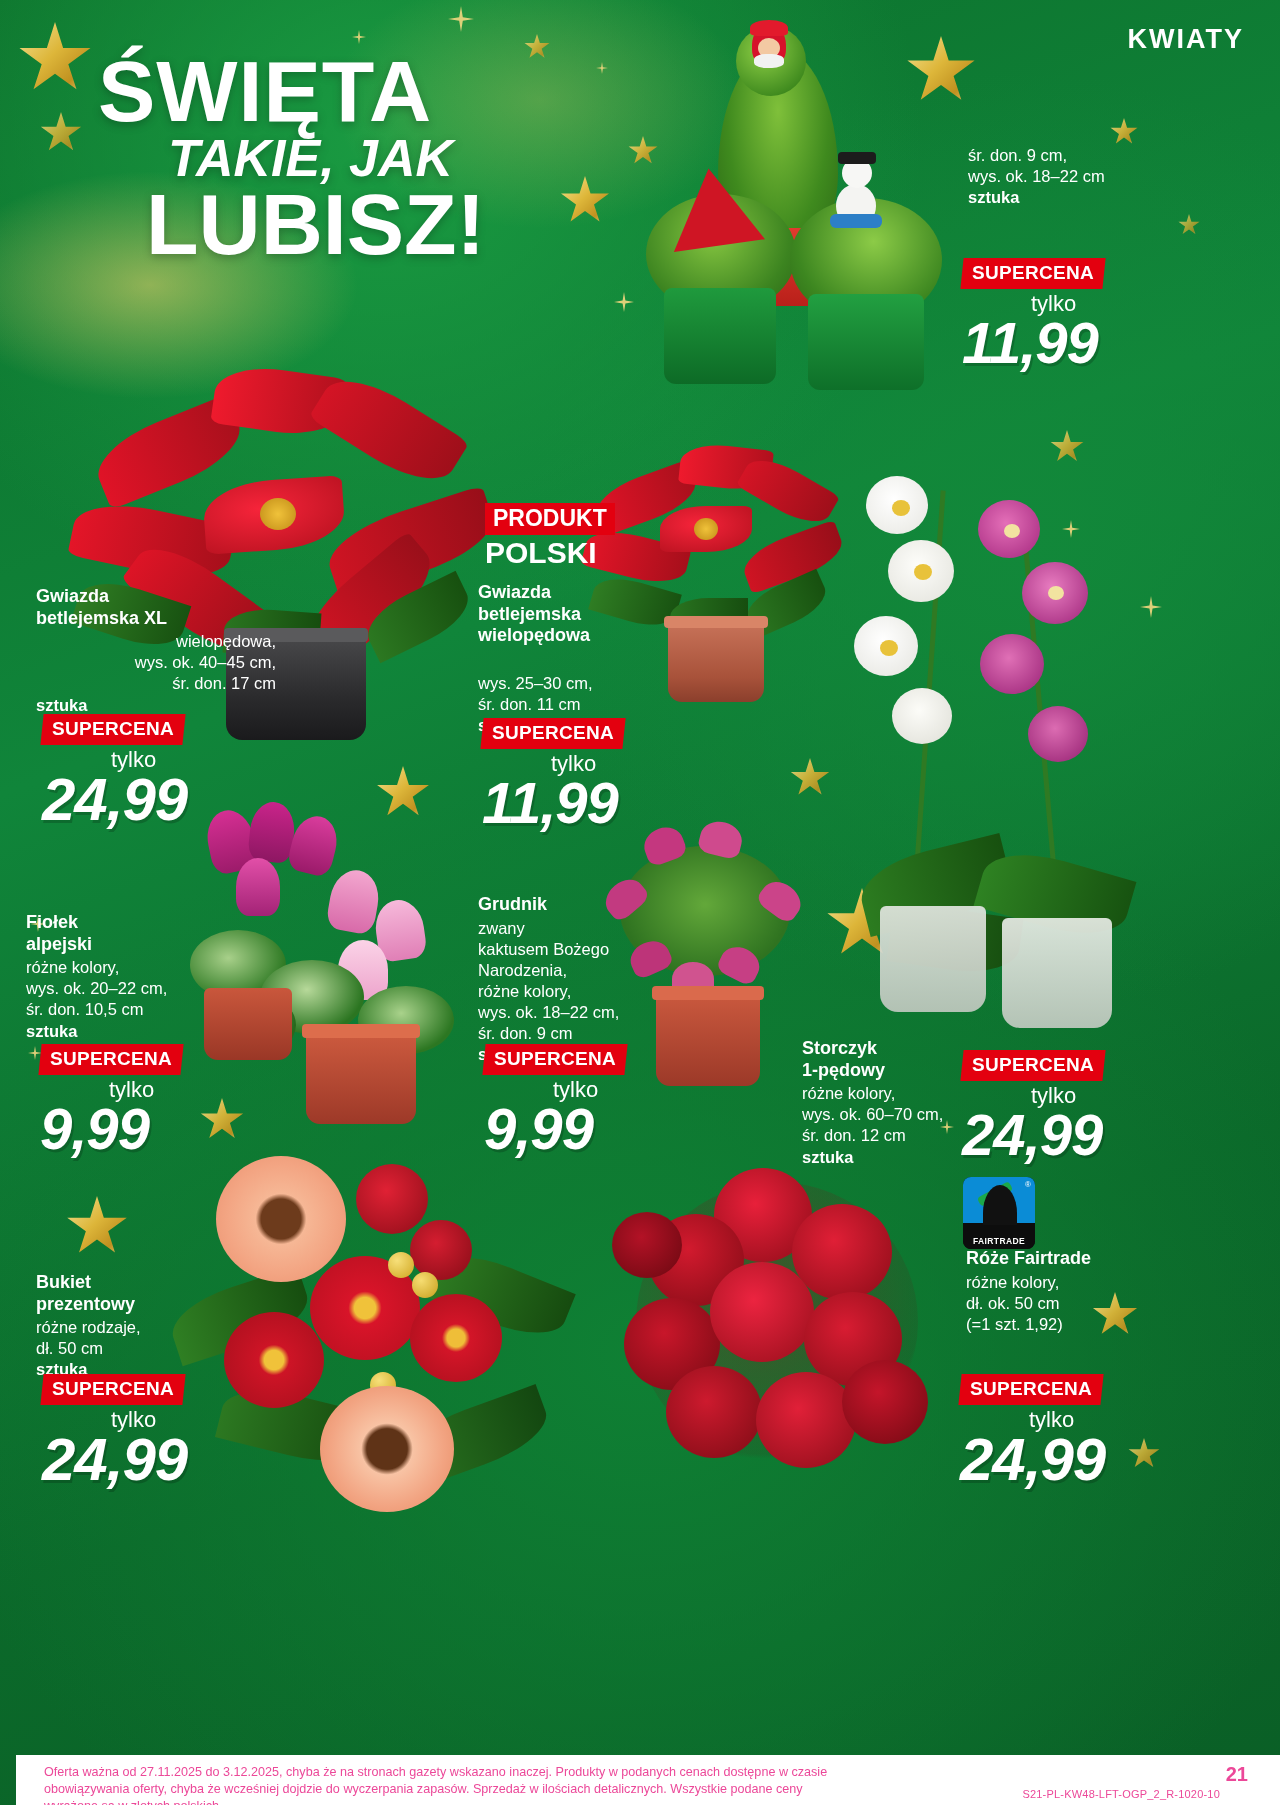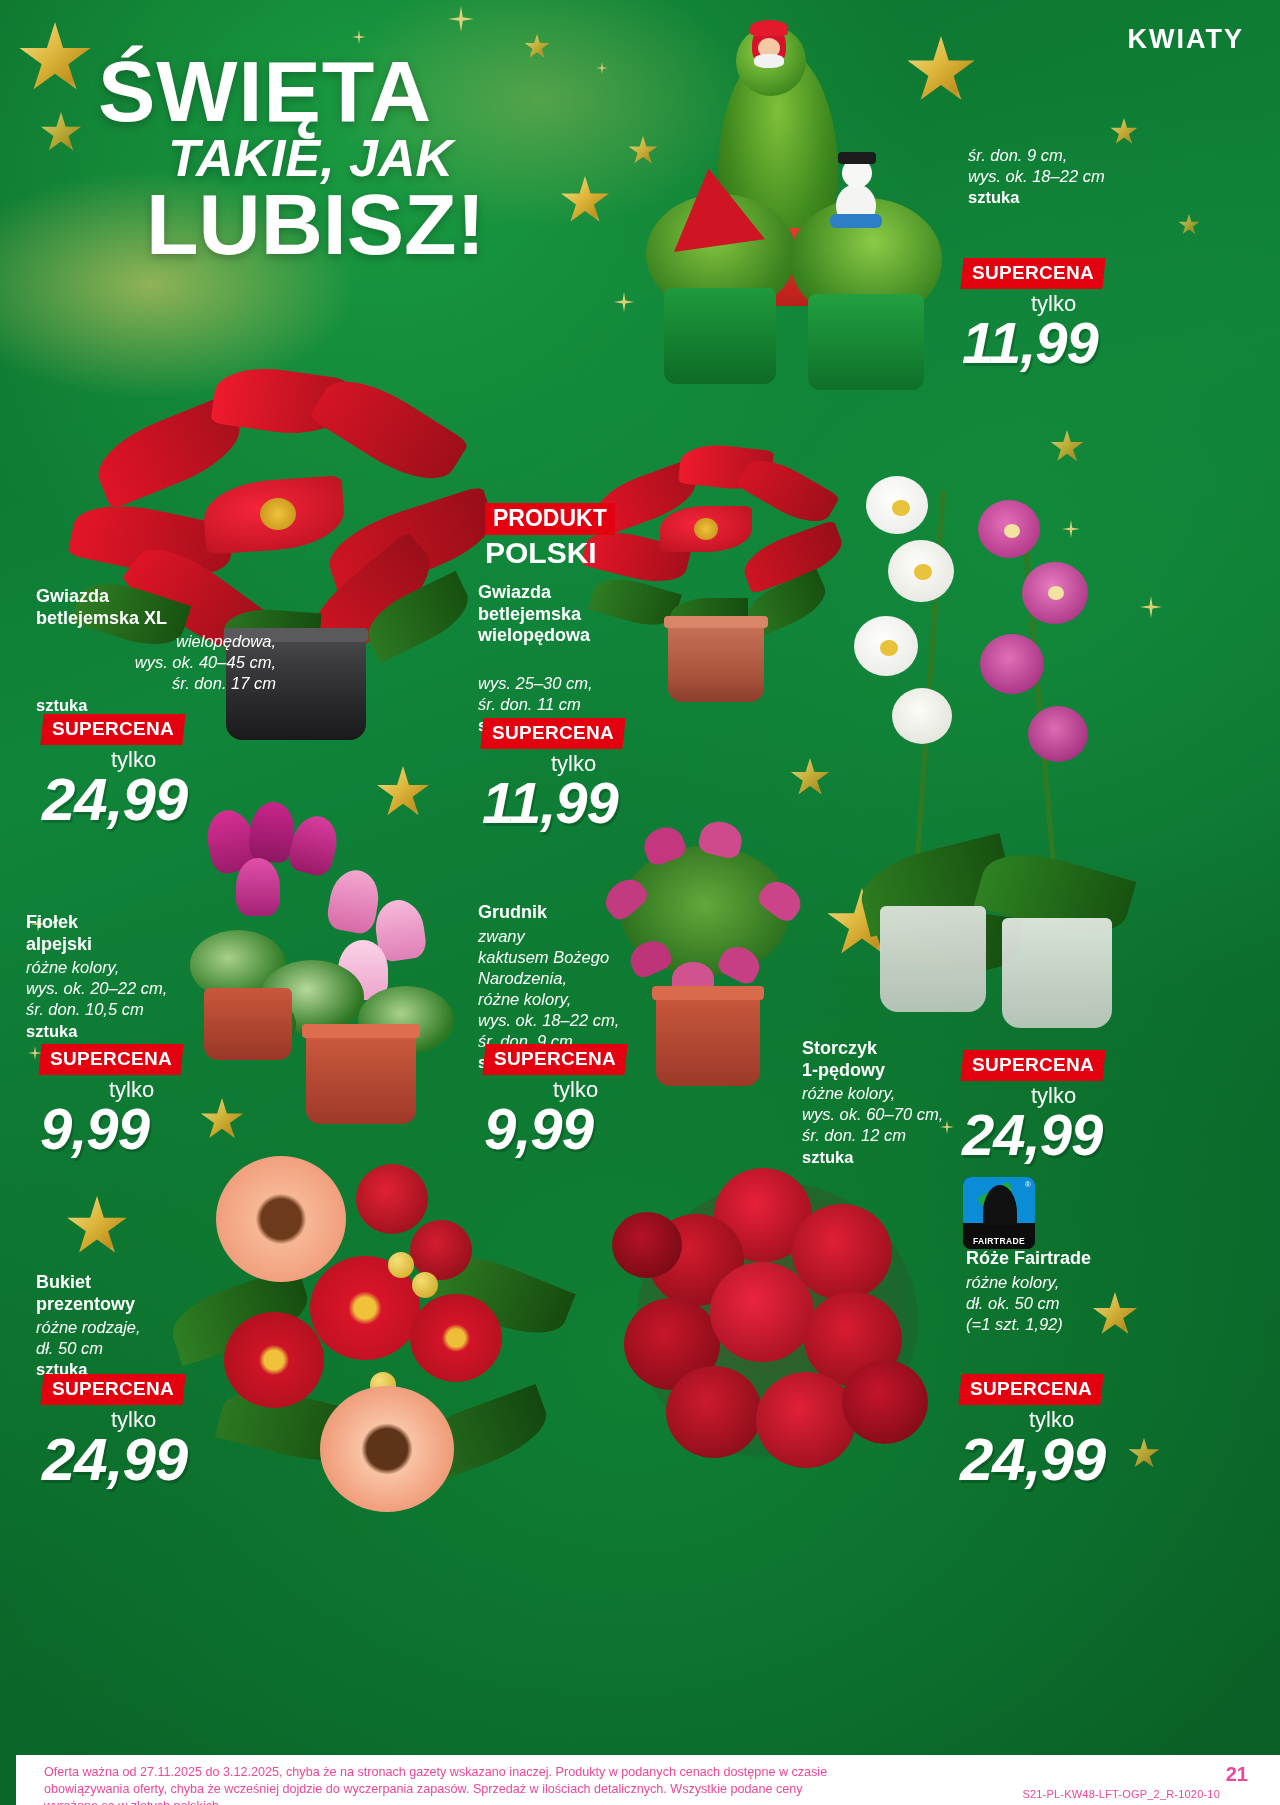--- a/index.html
+++ b/index.html
@@ -101,21 +101,21 @@
     line-height: 1.28;
     z-index: 6;
   }
   .ptext .pname {
     font-weight: bold;
     font-size: 18px;
     line-height: 1.2;
     display: block;
     margin-bottom: 2px;
   }
-  .ptext .pdesc { display: block; font-style: italic; }
+  .ptext .pdesc { display: block; }
   .ptext .punit { font-weight: bold; display: block; }
 
   
   .price {
     position: absolute;
     z-index: 9;
     width: 190px;
   }
   .price .sup {
     display: inline-block;
@@ -488,21 +488,21 @@
       <div class="blob" style="left:100px;top:0px;width:42px;height:34px;background:#cf4a8d;border-radius:50% 50% 30% 30%;transform:rotate(14deg);"></div>
       <div class="blob" style="left:4px;top:60px;width:42px;height:32px;background:#c23a80;border-radius:50% 50% 30% 30%;transform:rotate(-40deg);"></div>
       <div class="blob" style="left:160px;top:62px;width:42px;height:32px;background:#cb4489;border-radius:50% 50% 30% 30%;transform:rotate(36deg);"></div>
       <div class="blob" style="left:30px;top:120px;width:40px;height:32px;background:#bd3479;border-radius:50% 50% 30% 30%;transform:rotate(-24deg);"></div>
       <div class="blob" style="left:120px;top:126px;width:40px;height:32px;background:#c63f84;border-radius:50% 50% 30% 30%;transform:rotate(26deg);"></div>
       <div class="blob" style="left:72px;top:140px;width:42px;height:34px;background:#d152931;border-radius:50% 50% 30% 30%;background:#d0538f;"></div>
       <div class="pot" style="left:56px;top:168px;width:104px;height:96px;background:linear-gradient(180deg,#cc5a3f,#9c3928);"></div>
       <div style="position:absolute;left:52px;top:164px;width:112px;height:14px;background:#da6a4c;border-radius:4px;"></div>
     </div>
 
-    <div class="ptext" style="left:478px;top:894px;width:200px;margin-top:8px;">
+    <div class="ptext" style="left:478px;top:894px;width:200px;">
       <span class="pname" style="white-space:pre-line;">Grudnik</span>
       <span class="pdesc" style="white-space:pre-line;">zwany
 kaktusem Bożego
 Narodzenia,
 różne kolory,
 wys. ok. 18–22 cm,
 śr. don. 9 cm</span>
       <span class="punit">sztuka</span>
     </div>
 

